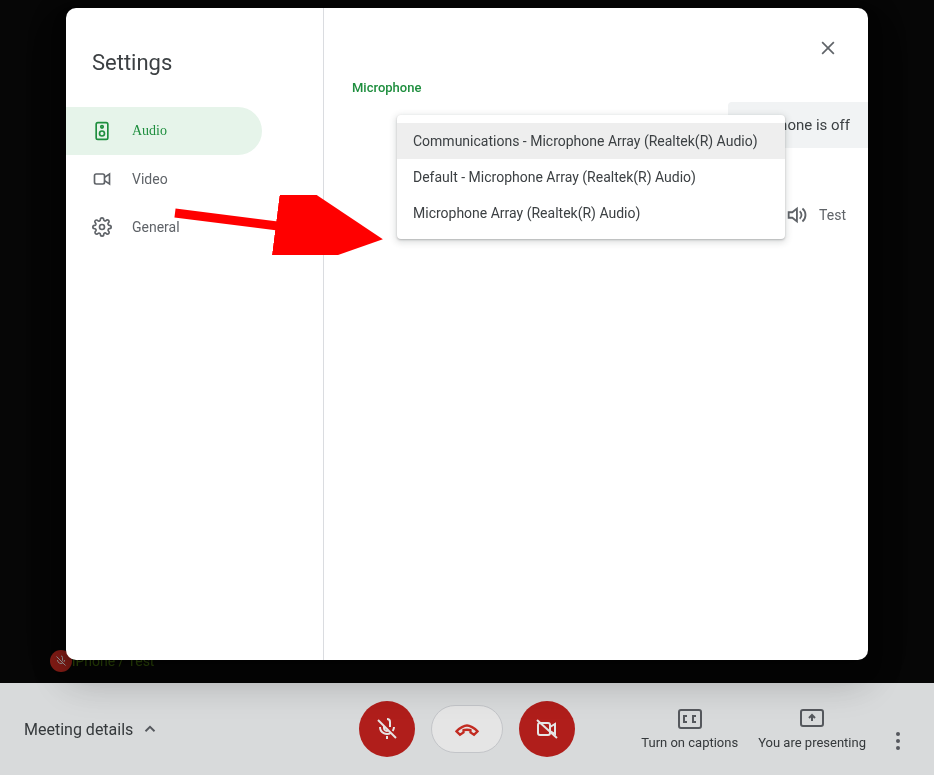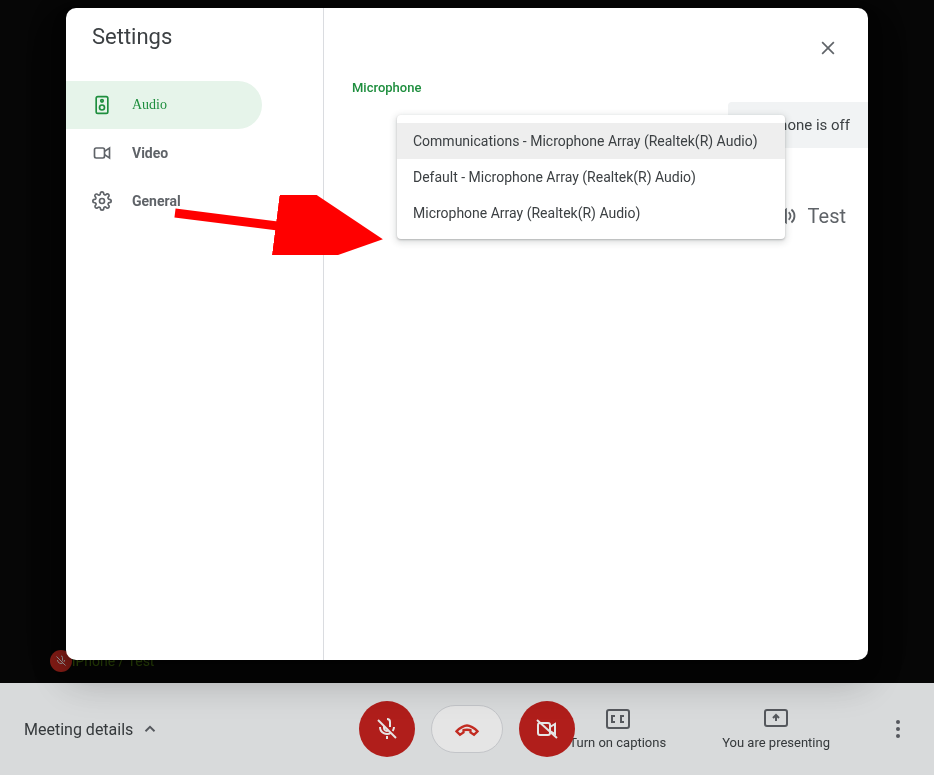--- a/index.html
+++ b/index.html
@@ -71,22 +71,22 @@
   .hangup-oval {
     width: 72px; height: 48px;
     border-radius: 999px;
     background: #fff;
     border: 1px solid #dadce0;
     display: flex; align-items: center; justify-content: center;
     cursor: pointer;
   }
   .right-controls {
     display: flex;
-    align-items: center;
-    gap: 56px;
+    align-items: flex-end;
+    gap: 20px;
   }
   .labeled-btn {
     display: flex;
     flex-direction: column;
     align-items: center;
     gap: 6px;
     color: #3c4043;
     font-size: 13px;
     cursor: pointer;
   }
@@ -106,42 +106,41 @@
     height: 652px;
     background: #fff;
     border-radius: 10px;
     box-shadow: 0 24px 38px rgba(0,0,0,0.14), 0 9px 46px rgba(0,0,0,0.12), 0 11px 15px rgba(0,0,0,0.20);
     display: flex;
     overflow: visible;
   }
   .dialog-left {
     width: 258px;
     border-right: 1px solid #dadce0;
-    padding-top: 16px;
+    padding-top: 42px;
   }
   .dialog-title {
     font-size: 22px;
     color: #3c4043;
     font-weight: 400;
     padding-left: 26px;
     padding-bottom: 32px;
   }
   .nav-item {
     display: flex;
     align-items: center;
     gap: 20px;
     height: 48px;
     padding-left: 26px;
     margin-right: 26px;
     border-radius: 0 999px 999px 0;
     color: #5f6368;
     cursor: pointer;
     font-size: 14px;
     margin-left: 0;
-    font-weight: bold;
   }
   .nav-item.active {
     background: #e6f4ea;
     color: #1e8e3e;
     font-weight: 500;
     margin-left: -26px;
     padding-left: 52px;
     margin-right: 0;
     width: 190px;
     font-family: Liberation Serif, serif;
@@ -183,21 +182,21 @@
     border-radius: 4px 0 0 4px;
   }
   .test-row {
     position: absolute;
     right: 22px;
     top: 196px;
     display: flex;
     align-items: center;
     gap: 12px;
     color: #5f6368;
-    font-size: 20px;
+    font-size: 14px;
     cursor: pointer;
   }
 
   
   .dropdown {
     position: absolute;
     left: 266px;
     top: 113px;
     width: 388px;
     background: #fff;

